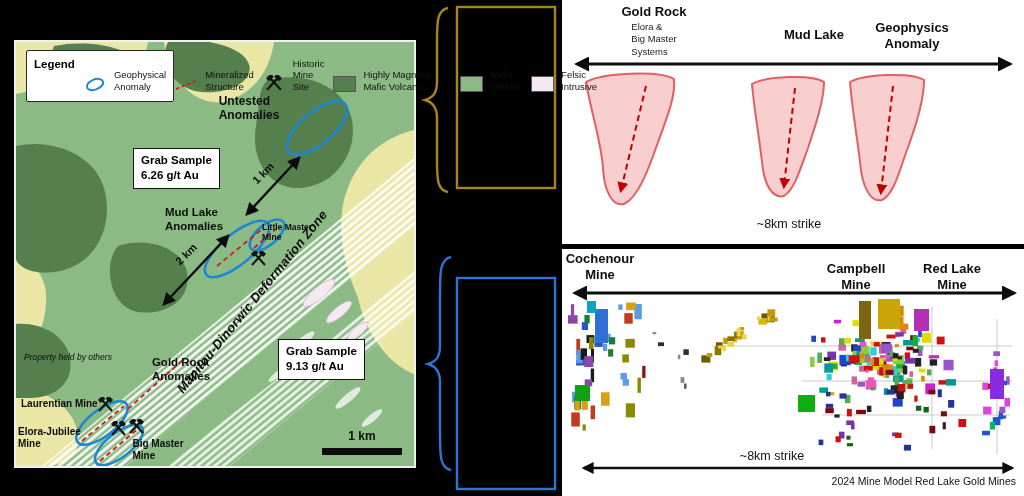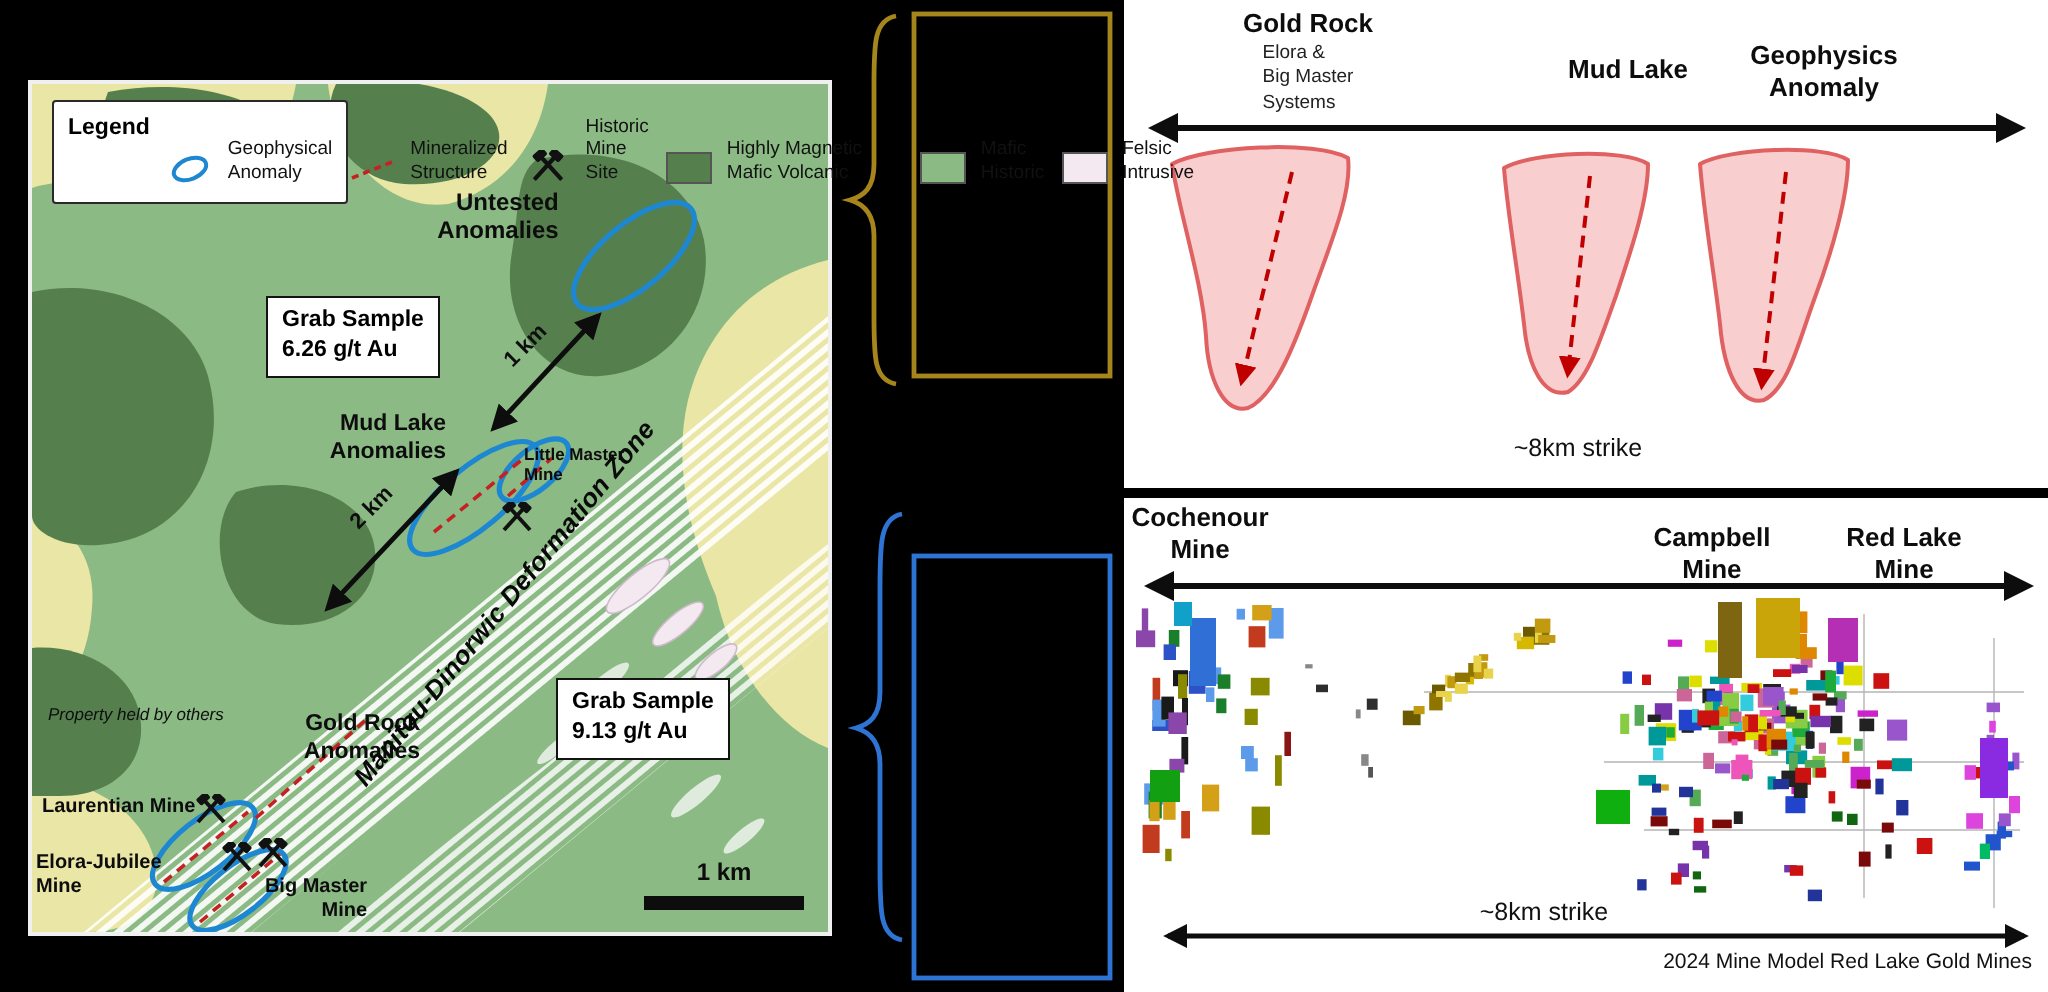--- a/index.html
+++ b/index.html
@@ -6,21 +6,21 @@
   body{width:1024px;height:496px;position:relative;background:#000;overflow:hidden;
        font-family:"Liberation Sans",sans-serif;-webkit-font-smoothing:antialiased}
   #stage{position:absolute;inset:0}
   .panel{position:absolute;background:#fff}
 
   
   #map{position:absolute;left:14px;top:40px;width:402px;height:428px;border:2px solid #f0f0f0;
        background:#8cba85;box-sizing:border-box}
   #map > svg.terrain{position:absolute;left:0;top:0}
   .mlabel{position:absolute;font-weight:700;color:#0d0d0d;line-height:1.18;white-space:nowrap}
-  .ctr{transform:translateX(-50%);text-align:right}
+  .ctr{transform:translateX(-50%);text-align:left}
   .mbox{position:absolute;background:#fff;border:1.5px solid #141414;padding:4px 7px;font-weight:700;
         font-size:11.5px;line-height:1.34;color:#000;white-space:nowrap;z-index:4}
   .rot{position:absolute;font-weight:700;color:#0d0d0d;transform-origin:center;text-align:center}
   .dzone{position:absolute;left:103px;top:252px;width:266px;text-align:center;font-weight:700;
          font-style:italic;font-size:13px;color:#0a0a0a;transform:rotate(-51deg);transform-origin:center;
          letter-spacing:.2px;white-space:nowrap}
   #legend{position:absolute;left:10px;top:8px;width:132px;background:#fff;border:1.5px solid #2a2a2a;
           border-radius:2px;padding:7px 7px 9px;display:flex;flex-direction:row;gap:8px;z-index:6}
   .lg-title{font-size:11.5px;font-weight:700;text-align:center;color:#000}
   .lg-item{display:flex;align-items:flex-end;gap:7px;font-size:9.5px;color:#111;line-height:1.2}

